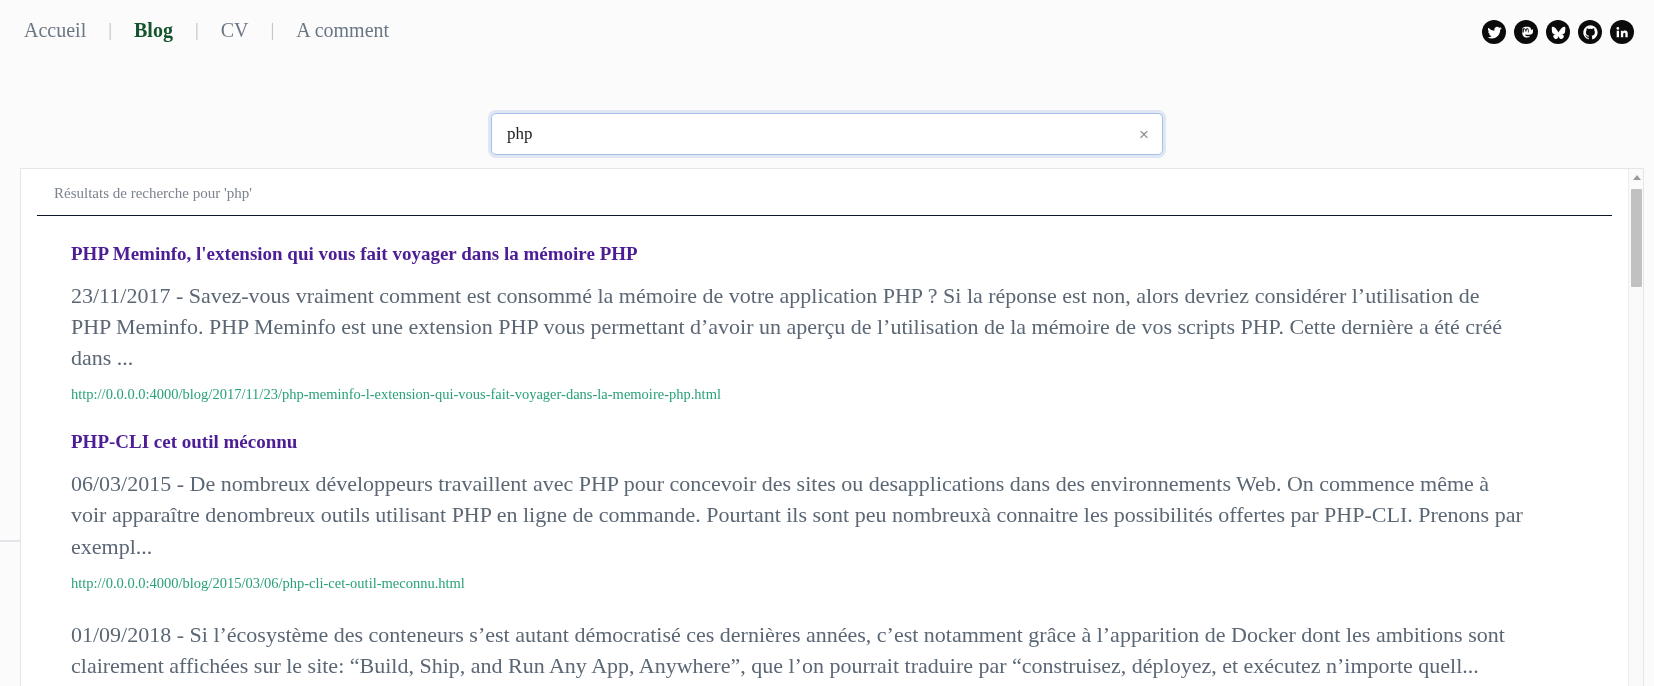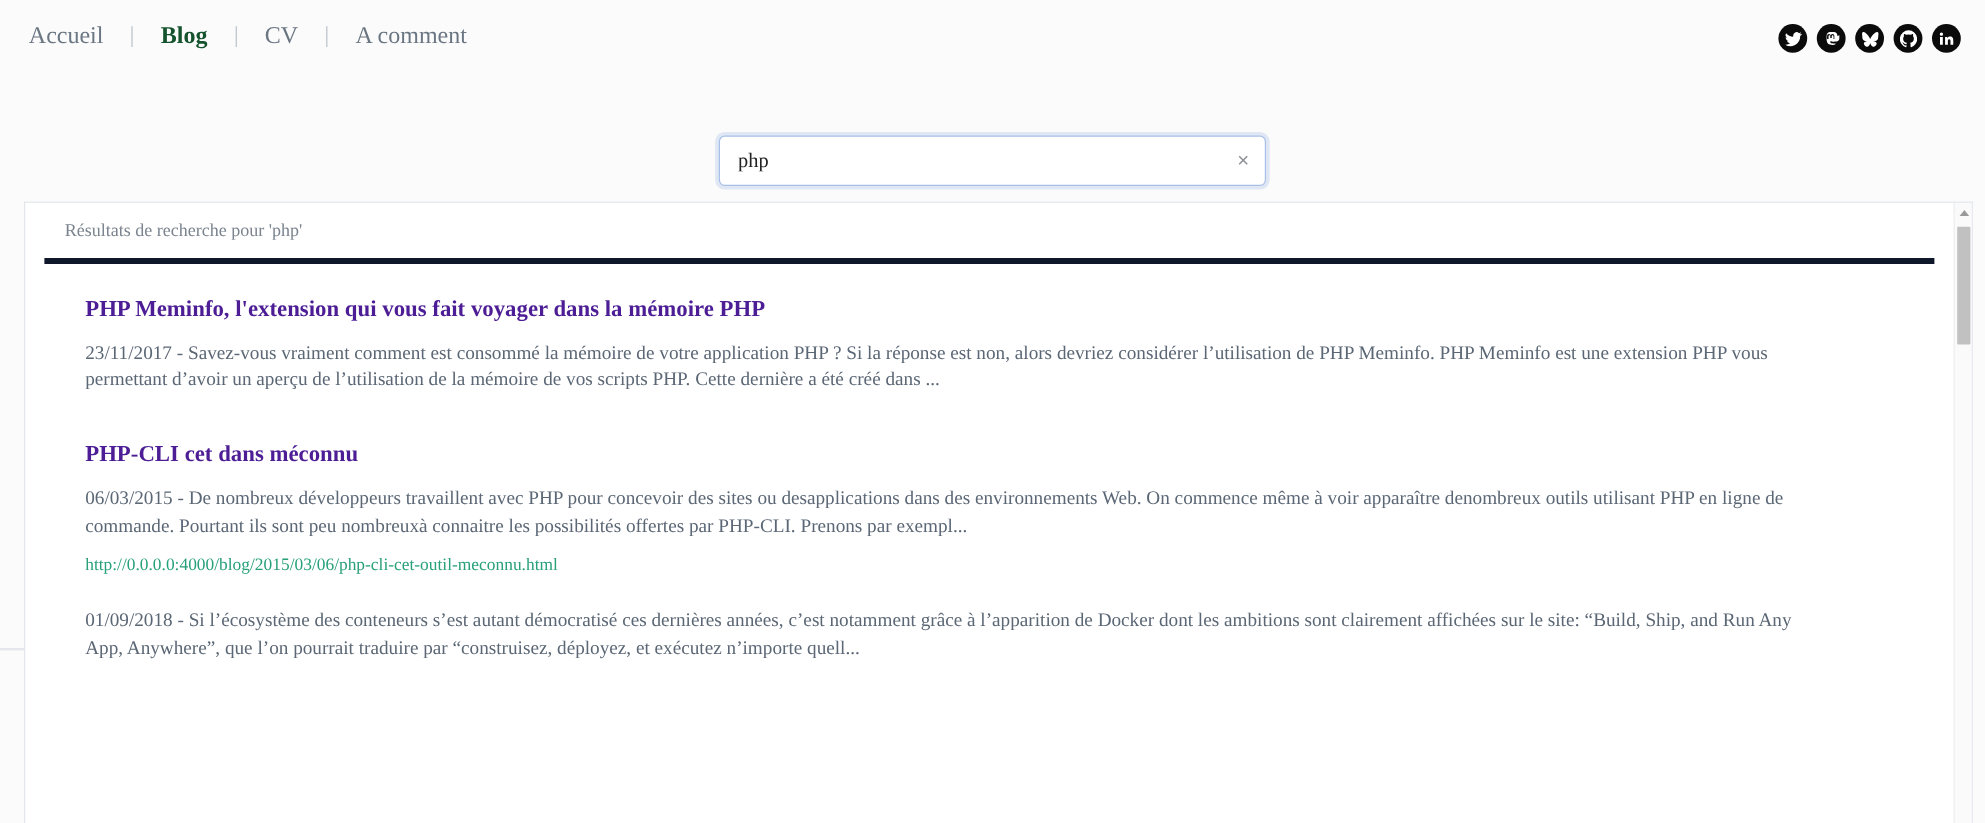--- a/index.html
+++ b/index.html
@@ -65,21 +65,21 @@
   .social-icon svg { display: block; }
 
   
   .search-wrap {
     display: flex;
     justify-content: center;
     margin-top: 53px;
   }
   .search-box {
     position: relative;
-    width: 456px;
+    width: 672px;
     height: 42px;
     background: #ffffff;
     border: 1px solid #a8c0e8;
     border-radius: 5px;
     box-shadow: 0 0 0 3px rgba(140,170,225,0.25);
     display: flex;
     align-items: flex-start;
   }
   .search-input {
     flex: 1;
@@ -121,41 +121,41 @@
   }
   .results-scrollarea {
     flex: 1;
     overflow: hidden;
     position: relative;
   }
   .results-header {
     font-size: 15px;
     color: #7a838e;
     padding: 16px 0 13px 17px;
-    border-bottom: 5px solid #0f172a;
+    border-bottom: 1px solid #0f172a;
     margin: 0 16px 0 16px;
   }
   .results-list {
     padding: 0 16px;
   }
   .result-item {
     padding: 26px 0 0 34px;
   }
   .result-title {
     display: block;
     font-size: 19px;
     font-weight: bold;
     color: #4c1d95;
     text-decoration: none;
     line-height: 1.25;
     cursor: pointer;
     margin-bottom: 14px;
   }
   .result-desc {
-    font-size: 16px;
+    font-size: 22px;
     color: #5b6775;
     line-height: 1.42;
     margin: 0 0 12px 0;
     max-width: 1452px;
   }
   .result-url {
     display: inline-block;
     font-size: 14.5px;
     color: #28a07a;
     text-decoration: none;
@@ -255,24 +255,25 @@
 
 <div class="results-panel">
   <div class="results-scrollarea">
     <div class="results-header">Résultats de recherche pour 'php'</div>
 
     <div class="results-list">
 
       <div class="result-item">
         <a class="result-title" href="#">PHP Meminfo, l'extension qui vous fait voyager dans la mémoire PHP</a>
         <p class="result-desc">23/11/2017 - Savez-vous vraiment comment est consommé la mémoire de votre application PHP ? Si la réponse est non, alors devriez considérer l’utilisation de PHP Meminfo. PHP Meminfo est une extension PHP vous permettant d’avoir un aperçu de l’utilisation de la mémoire de vos scripts PHP. Cette dernière a été créé dans ...</p>
+        <a class="result-url" href="#">http://0.0.0.0:4000/blog/2017/11/23/php-meminfo-l-extension-qui-vous-fait-voyager-dans-la-memoire-php.html</a>
       </div>
 
       <div class="result-item">
-        <a class="result-title" href="#">PHP-CLI cet dans méconnu</a>
+        <a class="result-title" href="#">PHP-CLI cet outil méconnu</a>
         <p class="result-desc">06/03/2015 - De nombreux développeurs travaillent avec PHP pour concevoir des sites ou desapplications dans des environnements Web. On commence même à voir apparaître denombreux outils utilisant PHP en ligne de commande. Pourtant ils sont peu nombreuxà connaitre les possibilités offertes par PHP-CLI. Prenons par exempl...</p>
         <a class="result-url" href="#">http://0.0.0.0:4000/blog/2015/03/06/php-cli-cet-outil-meconnu.html</a>
       </div>
 
       <div class="result-item">
         <p class="result-desc">01/09/2018 - Si l’écosystème des conteneurs s’est autant démocratisé ces dernières années, c’est notamment grâce à l’apparition de Docker dont les ambitions sont clairement affichées sur le site: “Build, Ship, and Run Any App, Anywhere”, que l’on pourrait traduire par “construisez, déployez, et exécutez n’importe quell...</p>
       </div>
 
     </div>
   </div>

